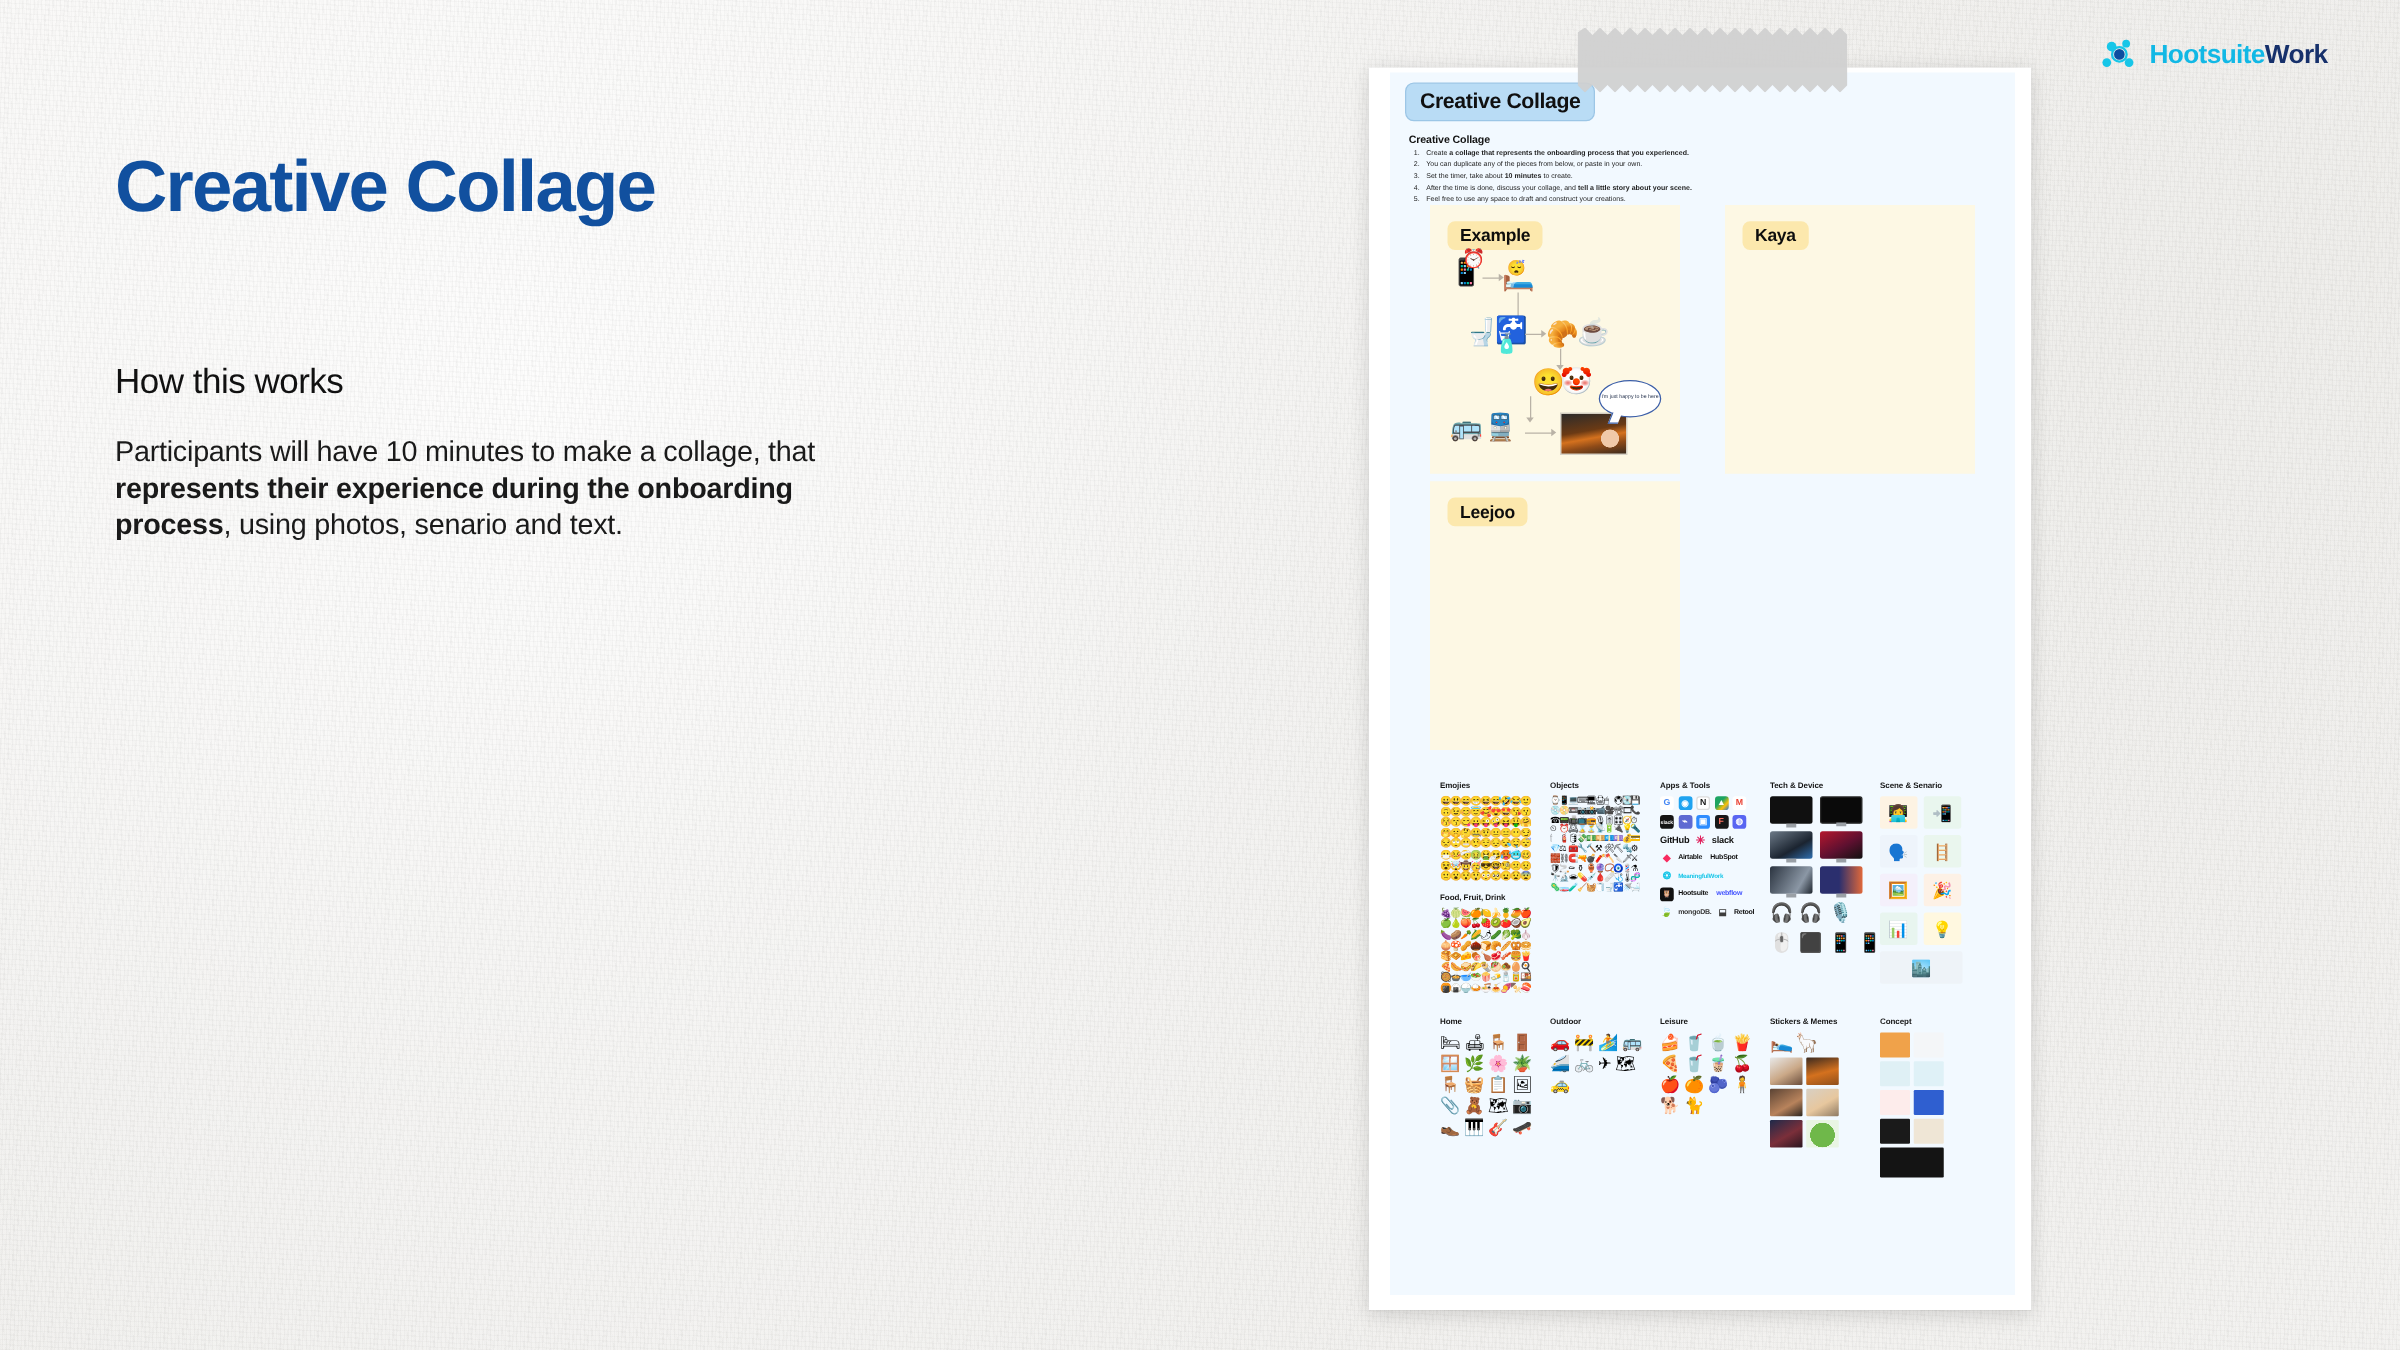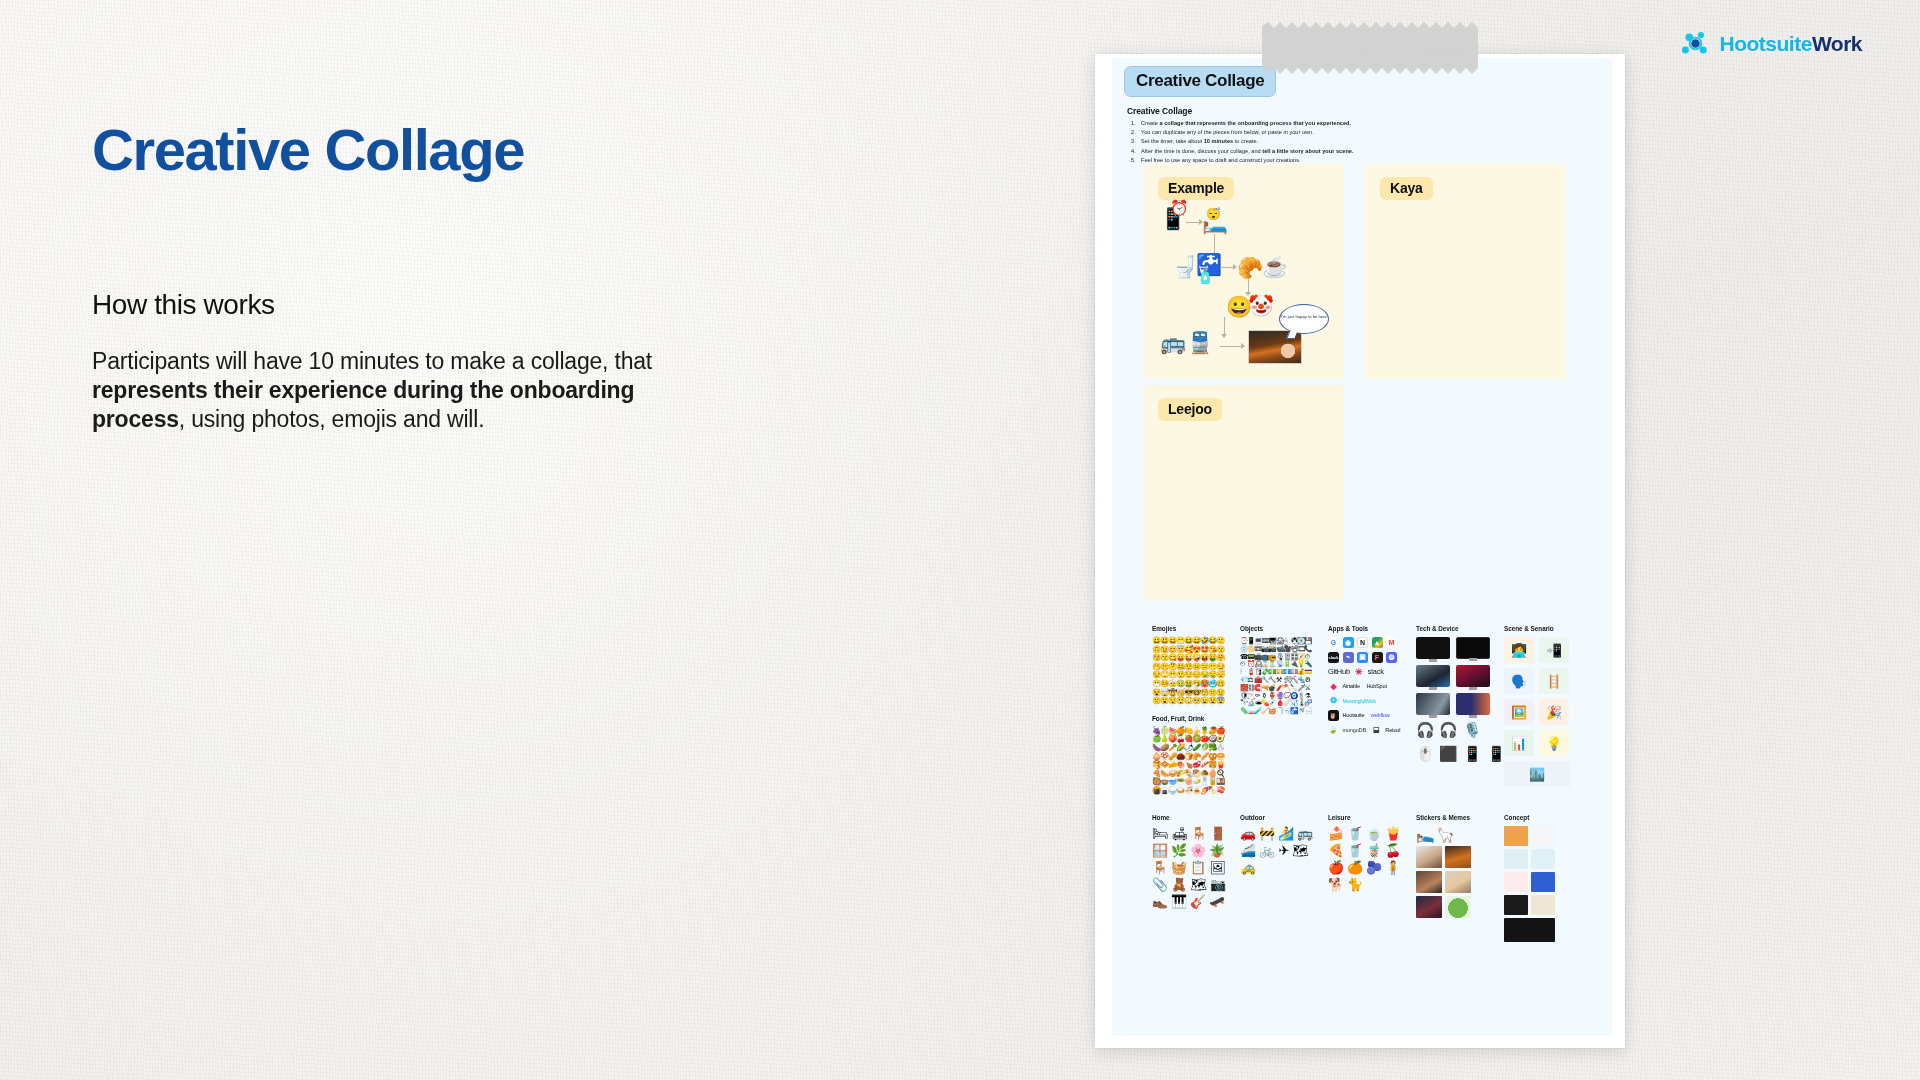--- a/index.html
+++ b/index.html
@@ -189,21 +189,21 @@
   .instr-list li b { font-weight: 700; }
 
   
   .notes-grid {
     position: absolute;
     left: 32px;
     top: 106px;
     width: 436px;
     display: grid;
     grid-template-columns: 200px 200px;
-    gap: 6px 22px;
+    gap: 6px 36px;
   }
   .note {
     position: relative;
     height: 215px;
     background: #fdf8e4;
   }
   .note-label {
     position: absolute;
     left: 14px;
     top: 13px;
@@ -311,21 +311,21 @@
 
   .apps-rows { display: flex; flex-direction: column; gap: 3.5px; }
   .apps-line { display: flex; align-items: center; gap: 3.5px; }
   .app-ico {
     width: 11px; height: 11px;
     border-radius: 2.5px;
     display: flex; align-items: center; justify-content: center;
     font-size: 7px; font-weight: 700; color: #fff;
     overflow: hidden;
   }
-  .app-word { font-size: 7.4px; font-weight: 400; letter-spacing: -0.2px; }
+  .app-word { font-size: 7.4px; font-weight: 700; letter-spacing: -0.2px; }
   .app-word.sm { font-size: 5.6px; }
   .app-word.tiny { font-size: 5px; }
 
   .tech-grid {
     display: grid;
     grid-template-columns: repeat(2, 34px);
     gap: 6px 6px;
   }
   .screen {
     width: 34px; height: 22px;
@@ -380,21 +380,21 @@
   </svg>
   <div class="logo-text">
     <span class="part-a">Hootsuite</span><span class="part-b">Work</span>
   </div>
 </div>
 
 <div class="left-col">
   <h1 class="page-title">Creative Collage</h1>
 
   <h2 class="section-head">How this works</h2>
-  <p class="body-para"><span>Participants will have 10 minutes to make a collage, that </span><b>represents their experience during the onboarding process</b><span>, using photos, emojis and will.</span></p>
+  <p class="body-para"><span>Participants will have 10 minutes to make a collage, that </span><b>represents their experience during the onboarding process</b><span>, using photos, senario and text.</span></p>
 
 </div>
 
 <div class="board-shadow"></div>
 <div class="tape"></div>
 
 <div class="board">
 
   <div class="board-chip">Creative Collage</div>
 

